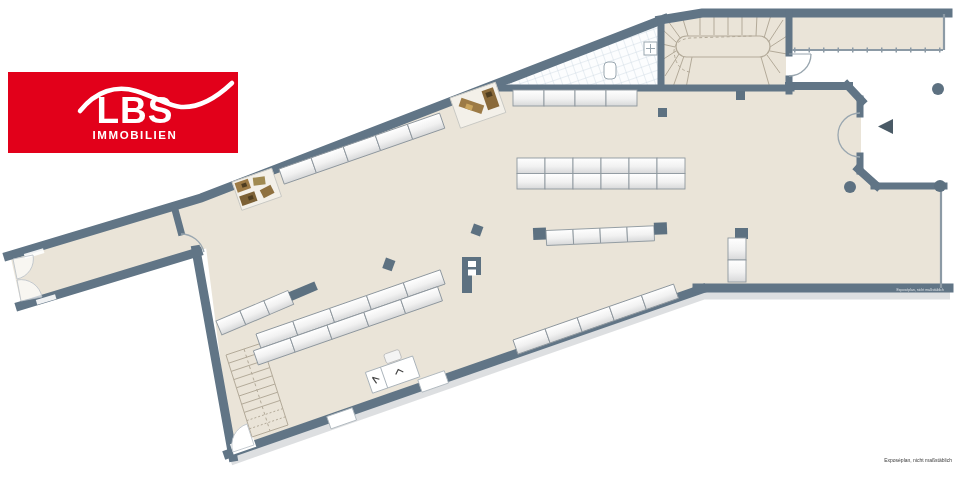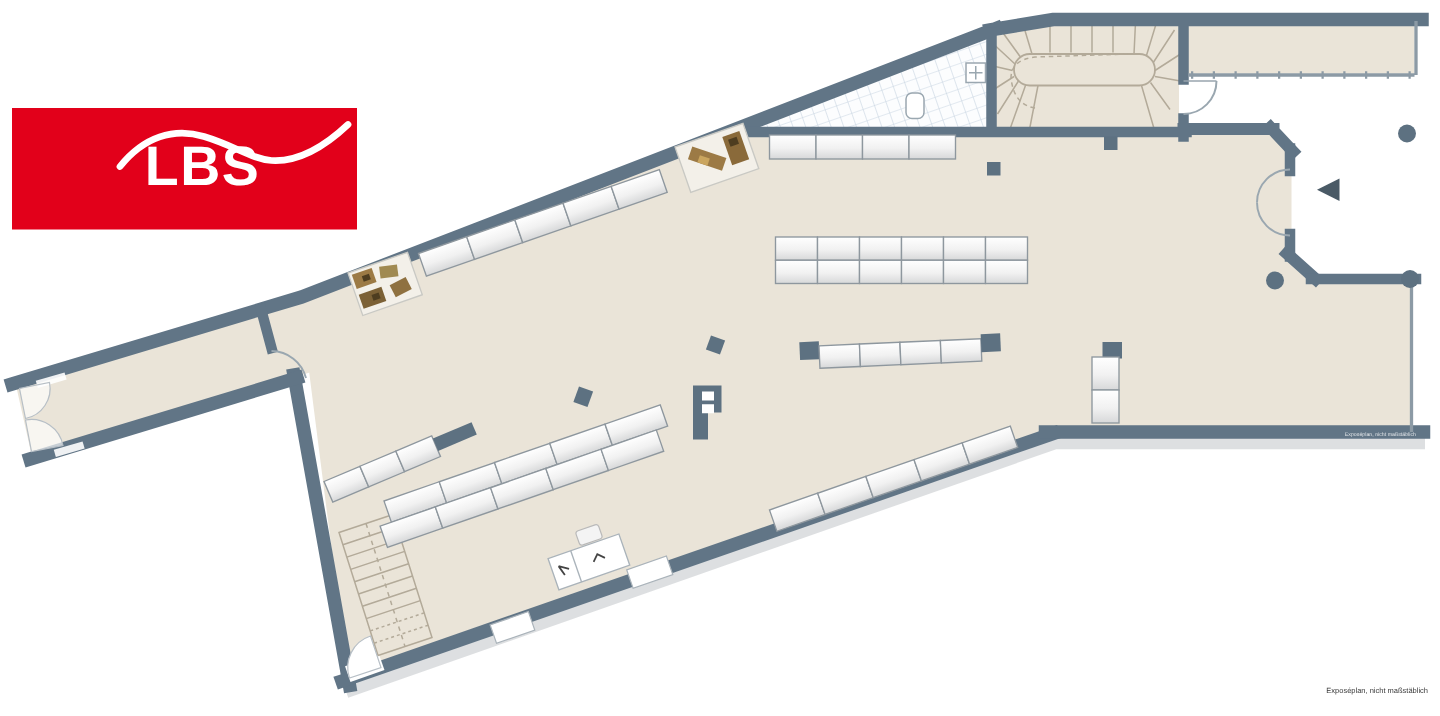--- a/index.html
+++ b/index.html
@@ -226,16 +226,17 @@
   <text x="944" y="290.5" font-size="3.5" fill="#ffffff" opacity=".8" text-anchor="end" font-family="Liberation Sans, sans-serif">Exposéplan, nicht maßstäblich</text>
   <text x="952" y="462" font-size="5" fill="#3a3a3a" text-anchor="end" font-family="Liberation Sans, sans-serif">Exposéplan, nicht maßstäblich</text>
 </svg>
 
 <div class="logo">
   <svg class="swoosh" width="230" height="81" viewBox="0 0 230 81">
     <path d="M 72,39 C 88,19 108,13 128,19 C 148,25 160,34 173,35 C 189,36 206,28 224,11" stroke="#ffffff" stroke-width="4.5" fill="none" stroke-linecap="round"></path>
   </svg>
   <div class="logo-text">
     <span class="logo-brand">LBS</span>
+    <span class="logo-sub">IMMOBILIEN</span>
   </div>
 </div>
 
 </div>
 
 </body></html>

